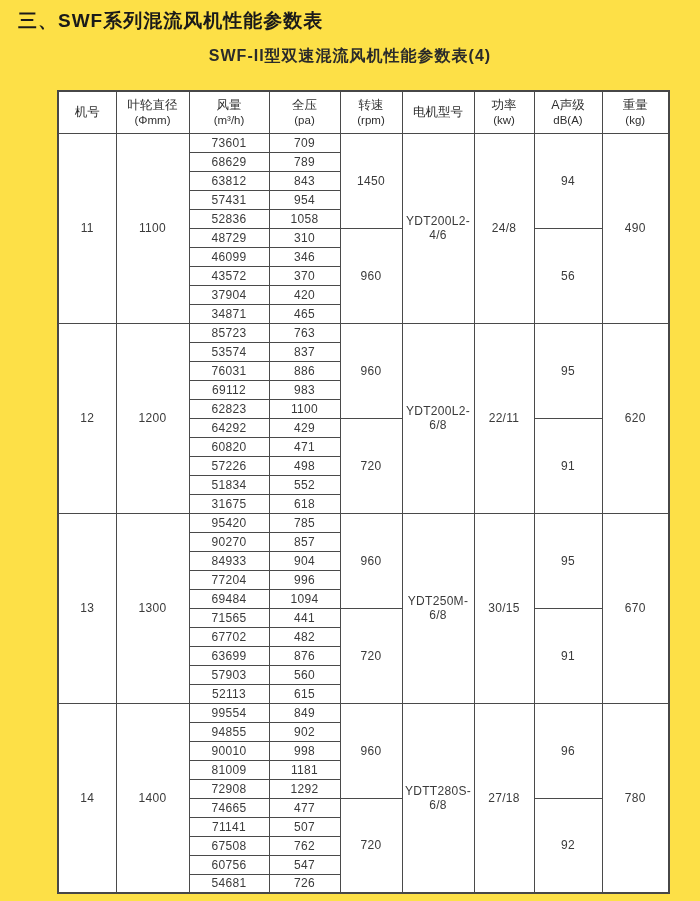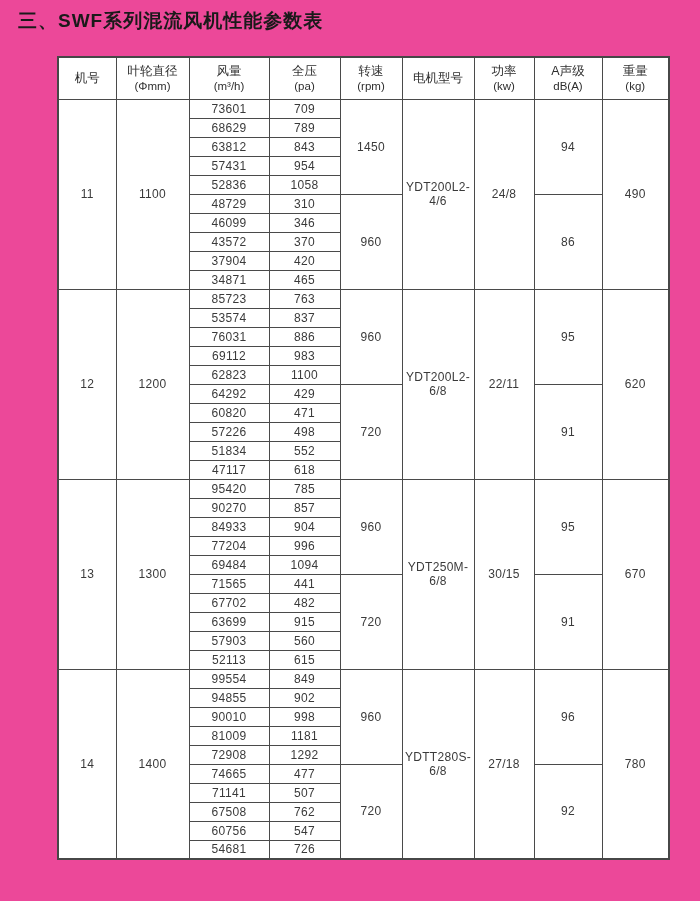--- a/index.html
+++ b/index.html
@@ -10,21 +10,21 @@
     height: 901px;
     font-family: "Liberation Sans", "DejaVu Sans", sans-serif;
     color: #333333;
     -webkit-font-smoothing: antialiased;
   }
   .page {
     position: relative;
     width: 700px;
     height: 901px;
     overflow: hidden;
-    background: #ec4899;
+    background: #fde047;
   }
   .main-title {
     margin: 8px 0 0 18px;
     font-size: 19px;
     line-height: 26px;
     font-weight: bold;
     color: #1a1a1a;
     letter-spacing: 1px;
   }
   .sub-title {
@@ -58,20 +58,21 @@
   table.spec-table tbody tr { height: 19px; }
   th .h-line1 { font-size: 12.5px; line-height: 15px; color: #2e2e2e; }
   th .h-line2 { font-size: 11.5px; line-height: 14px; color: #2e2e2e; }
   td { font-size: 12px; letter-spacing: 0.3px; }
 </style>
 </head>
 <body>
 
 <div class="page">
   <h1 class="main-title">三、SWF系列混流风机性能参数表</h1>
+  <div class="sub-title">SWF-II型双速混流风机性能参数表(4)</div>
   <table class="spec-table">
     <colgroup>
         <col style="width: 58px;">
         <col style="width: 73px;">
         <col style="width: 80px;">
         <col style="width: 71px;">
         <col style="width: 62px;">
         <col style="width: 72px;">
         <col style="width: 60px;">
         <col style="width: 68px;">
@@ -140,21 +141,21 @@
           <td>954</td>
         </tr>
         <tr>
           <td>52836</td>
           <td>1058</td>
         </tr>
         <tr>
           <td>48729</td>
           <td>310</td>
           <td rowspan="5">960</td>
-          <td rowspan="5">86</td>
+          <td rowspan="5">56</td>
         </tr>
         <tr>
           <td>46099</td>
           <td>346</td>
         </tr>
         <tr>
           <td>43572</td>
           <td>370</td>
         </tr>
         <tr>
@@ -204,21 +205,21 @@
         </tr>
         <tr>
           <td>57226</td>
           <td>498</td>
         </tr>
         <tr>
           <td>51834</td>
           <td>552</td>
         </tr>
         <tr>
-          <td>47117</td>
+          <td>31675</td>
           <td>618</td>
         </tr>
         <tr>
           <td rowspan="10">13</td>
           <td rowspan="10">1300</td>
           <td>95420</td>
           <td>785</td>
           <td rowspan="5">960</td>
           <td rowspan="10">YDT250M-6/8</td>
           <td rowspan="10">30/15</td>
@@ -246,21 +247,21 @@
           <td>441</td>
           <td rowspan="5">720</td>
           <td rowspan="5">91</td>
         </tr>
         <tr>
           <td>67702</td>
           <td>482</td>
         </tr>
         <tr>
           <td>63699</td>
-          <td>915</td>
+          <td>876</td>
         </tr>
         <tr>
           <td>57903</td>
           <td>560</td>
         </tr>
         <tr>
           <td>52113</td>
           <td>615</td>
         </tr>
         <tr>

